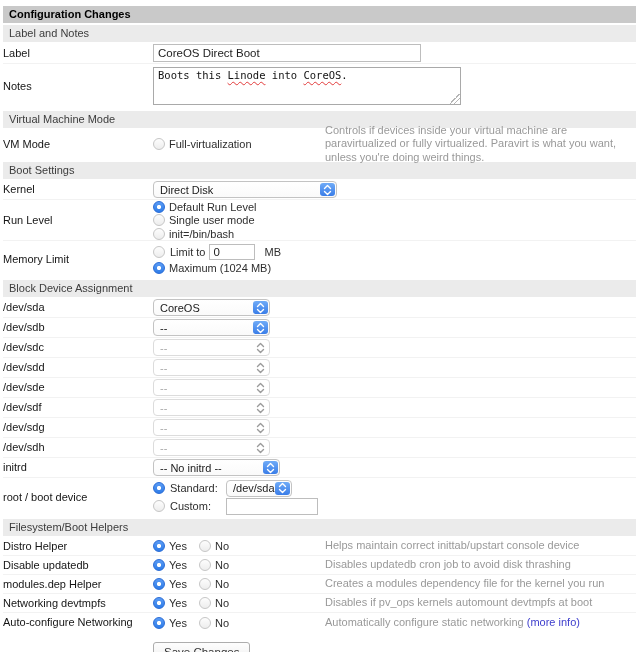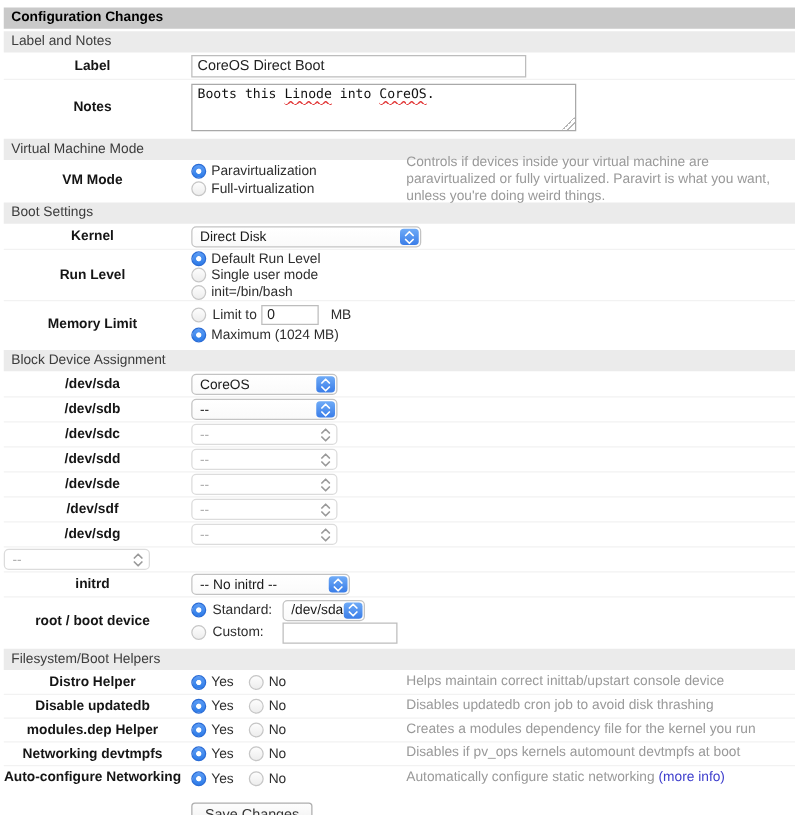--- a/index.html
+++ b/index.html
@@ -8,21 +8,21 @@
   }
   *{box-sizing:border-box;}
   html,body{margin:0;padding:0;}
   body{width:640px;height:652px;background:#fff;font-family:"Liberation Sans",sans-serif;font-size:11px;color:#222;}
   .page{padding:6px 4px 0 3px;}
   .bar{height:17px;line-height:17px;padding:0 6px;background:var(--section-bar);color:#3c3c3c;margin-top:2px;}
   .bar.header{background:var(--header-bar);font-weight:bold;color:#000;margin-top:0;}
   .rows{padding:1px 0;}
   .row{display:flex;align-items:center;border-bottom:1px solid #f2f2f2;padding:2px 0;}
   .row:last-child{border-bottom:none;}
-  .lbl{width:142px;flex:none;text-align:center;font-weight:bold;margin-right:8px;color:#151515;line-height:13px;}
+  .lbl{width:142px;flex:none;text-align:left;font-weight:normal;margin-right:8px;color:#151515;line-height:13px;}
   .ctl{flex:none;}
   .withhelp .ctl{width:172px;}
   .help{flex:1;color:#999;line-height:13.5px;padding-right:14px;}
   .link{color:var(--link);cursor:pointer;text-decoration:none;}
 
   
   .tinput{border:1px solid #bdbdbd;height:18px;padding:0 4px;font-family:"Liberation Sans",sans-serif;font-size:11.5px;color:#222;background:#fff;}
   .label-input{width:268px;}
   .mem-input{width:46px;height:16px;}
   .custom-input{width:92px;height:17px;}
@@ -104,24 +104,20 @@
       </div>
     </div>
   </div>
 
   <div class="bar">Virtual Machine Mode</div>
   <div class="rows">
     <div class="row vm-row withhelp">
       <div class="lbl">VM Mode</div>
       <div class="ctl stack">
         <div class="optline">
-          <span class="radio checked"></span>
-          <span class="opt-label">Paravirtualization</span>
-        </div>
-        <div class="optline">
           <span class="radio"></span>
           <span class="opt-label">Full-virtualization</span>
         </div>
       </div>
       <div class="help">Controls if devices inside your virtual machine are paravirtualized or fully virtualized. Paravirt is what you want, unless you're doing weird things.</div>
     </div>
   </div>
 
   <div class="bar">Boot Settings</div>
   <div class="rows">
@@ -267,20 +263,21 @@
           <span class="stepper">
               <svg width="9" height="12" viewBox="0 0 9 12">
                 <path d="M1.5 4.4 L4.5 1.4 L7.5 4.4" fill="none" stroke="currentColor" stroke-width="1.4" stroke-linecap="round" stroke-linejoin="round"></path>
                 <path d="M1.5 7.6 L4.5 10.6 L7.5 7.6" fill="none" stroke="currentColor" stroke-width="1.4" stroke-linecap="round" stroke-linejoin="round"></path>
               </svg>
             </span>
         </div>
       </div>
     </div>
     <div class="row device-row">
+      <div class="lbl">/dev/sdh</div>
       <div class="ctl">
         <div class="select device-select disabled">
           <span class="select-text">--</span>
           <span class="stepper">
               <svg width="9" height="12" viewBox="0 0 9 12">
                 <path d="M1.5 4.4 L4.5 1.4 L7.5 4.4" fill="none" stroke="currentColor" stroke-width="1.4" stroke-linecap="round" stroke-linejoin="round"></path>
                 <path d="M1.5 7.6 L4.5 10.6 L7.5 7.6" fill="none" stroke="currentColor" stroke-width="1.4" stroke-linecap="round" stroke-linejoin="round"></path>
               </svg>
             </span>
         </div>

